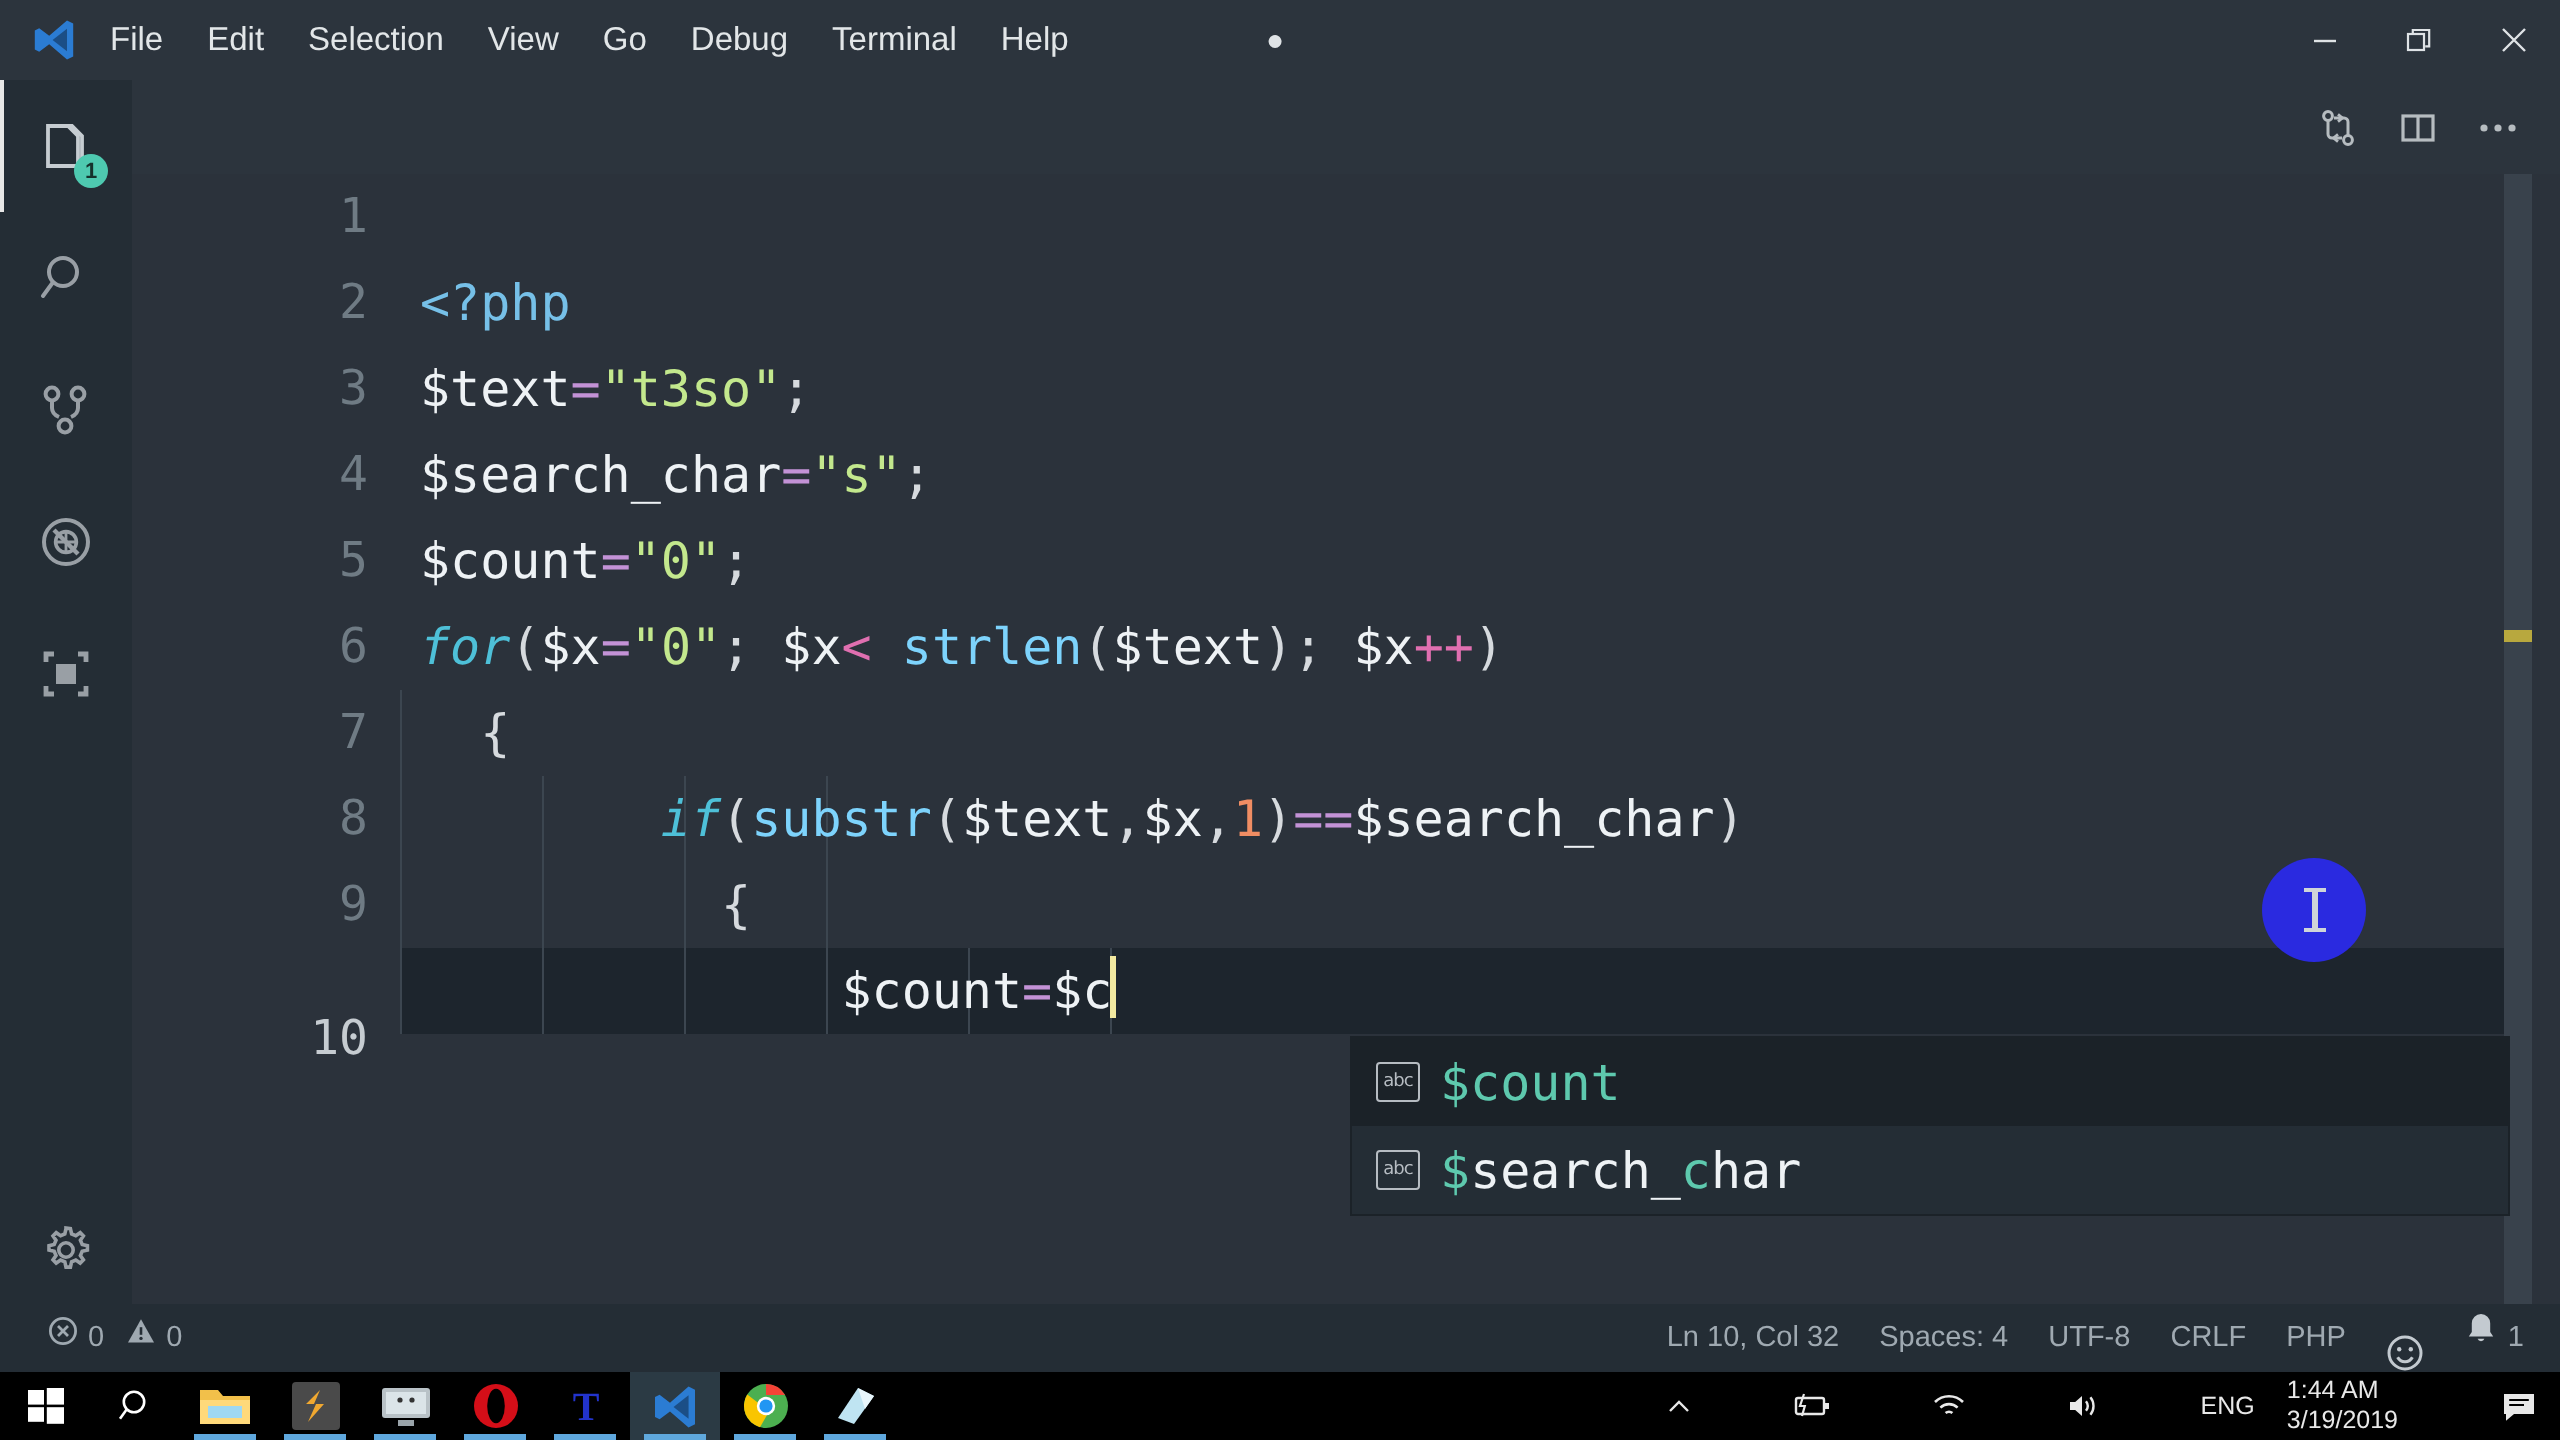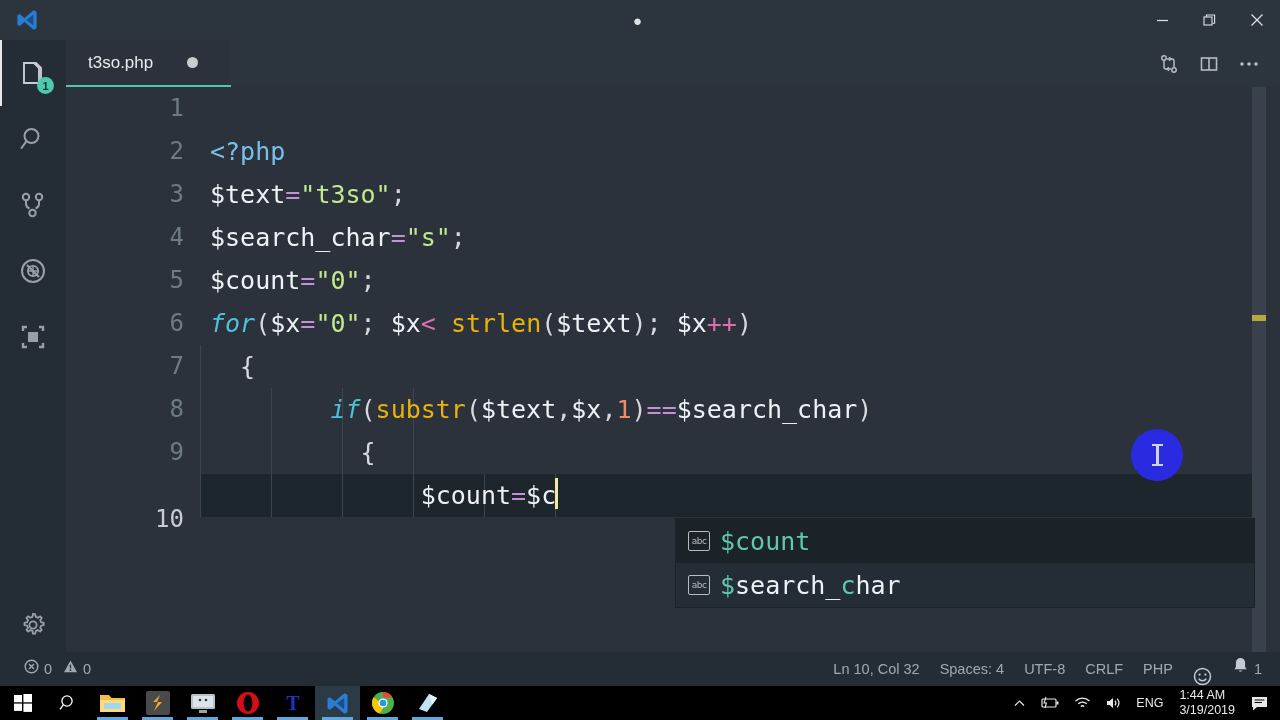--- a/index.html
+++ b/index.html
@@ -99,21 +99,21 @@
   }
   .guide {
     position: absolute; top: 0; width: 1px; height: 43px; background: #3c4650;
   }
   
   .t-tag   { color: #76c0e8; }
   .t-var   { color: #eef2f5; }
   .t-op    { color: #c392d6; }
   .t-str   { color: #c3e88d; }
   .t-kw    { color: #4ec0d8; font-style: italic; }
-  .t-fn    { color: #eab308; }
+  .t-fn    { color: #7dd3fc; }
   .t-num   { color: #f08d63; }
   .t-pink  { color: #e06fb0; }
   .t-punct { color: #d6dade; }
   .t-paren { color: #d6dade; }
 
   .cursor {
     display: inline-block; width: 3px; height: 31px; background: #f2e9a0;
     vertical-align: -5px; margin-left: -1px;
   }
 
@@ -181,35 +181,45 @@
   .tb-btn {
     width: 45px; height: 34px; display: flex; align-items: center; justify-content: center;
     position: relative;
   }
   .tb-btn.running::after {
     content: ""; position: absolute; bottom: 0; left: 7px; right: 7px; height: 3px;
     background: #5fa8dd;
   }
   .tb-btn.active { background: #2b3a44; }
   .tray { margin-left: auto; display: flex; align-items: center; color: #e8e8e8; font-size: 12.5px; }
-  .tray-ico { padding: 0 7px; display: flex; align-items: center; }
+  .tray-ico { padding: 0 7px; display: flex; align-items: center; margin-left: 36px; }
   .clock { line-height: 15px; padding: 0 9px; }
   .clock div { white-space: nowrap; }
 </style>
 </head>
 <body>
 
 <div id="app">
 
   <div class="titlebar">
     <div class="vscode-logo">
       <svg width="24" height="24" viewBox="0 0 24 24">
         <path d="M18.5 2.2 L21.6 3.7 V20.3 L18.5 21.8 L9.6 14.1 L4.6 17.9 L2.4 16.8 V7.2 L4.6 6.1 L9.6 9.9 Z" fill="#2b7cd3"></path>
         <path d="M18.5 6.4 V17.6 L11.3 12 Z" fill="#1b4e86"></path>
       </svg>
+    </div>
+    <div class="menubar">
+      <div class="menu-item">File</div>
+      <div class="menu-item">Edit</div>
+      <div class="menu-item">Selection</div>
+      <div class="menu-item">View</div>
+      <div class="menu-item">Go</div>
+      <div class="menu-item">Debug</div>
+      <div class="menu-item">Terminal</div>
+      <div class="menu-item">Help</div>
     </div>
     <div class="title-center">
       <span class="dot-prefix">●</span>
     </div>
     <div class="winbtns">
       <div class="winbtn">
         <svg width="13" height="13" viewBox="0 0 13 13">
             <path d="M1 6.5 H12" stroke="#dfe3e6" stroke-width="1.2"></path>
           </svg>
       </div>
@@ -266,24 +276,20 @@
     <div class="act-spacer"></div>
     <div class="act-icon" style="margin-bottom:22px">
       <svg width="30" height="30" viewBox="0 0 30 30">
         <path d="M15 4 l2.2 .35 .6 2.6 2.1 .9 2.2-1.5 1.6 1.6 -1.5 2.2 .9 2.1 2.6 .6 0 2.2 -2.6 .6 -.9 2.1 1.5 2.2 -1.6 1.6 -2.2-1.5 -2.1 .9 -.6 2.6 -2.2 0 -.6-2.6 -2.1-.9 -2.2 1.5 -1.6-1.6 1.5-2.2 -.9-2.1 -2.6-.6 0-2.2 2.6-.6 .9-2.1 -1.5-2.2 1.6-1.6 2.2 1.5 2.1-.9 .6-2.6 z" fill="none" stroke="#c6ccd1" stroke-width="1.8"></path>
         <circle cx="15" cy="15" r="3.6" fill="none" stroke="#c6ccd1" stroke-width="1.8"></circle>
       </svg>
     </div>
   </div>
 
   <div class="tabbar">
-    <div class="tab active">
-      <span class="tab-label">t3so.php</span>
-      <span class="tab-dirty"></span>
-    </div>
     <div class="tab-actions">
       <div class="tab-act">
         <svg width="20" height="20" viewBox="0 0 20 20">
           <circle cx="5" cy="4" r="2.2" fill="none" stroke="#cfd4d8" stroke-width="1.5"></circle>
           <circle cx="15" cy="16" r="2.2" fill="none" stroke="#cfd4d8" stroke-width="1.5"></circle>
           <path d="M5 6.4 V13 a2 2 0 0 0 2 2 H12" fill="none" stroke="#cfd4d8" stroke-width="1.5"></path>
           <path d="M15 13.8 V7 a2 2 0 0 0-2-2 H8" fill="none" stroke="#cfd4d8" stroke-width="1.5"></path>
           <path d="M10 3.2 L12.2 5 L10 6.8 M10 13.2 L7.8 15 L10 16.8" fill="none" stroke="#cfd4d8" stroke-width="1.4"></path>
         </svg>
       </div>

